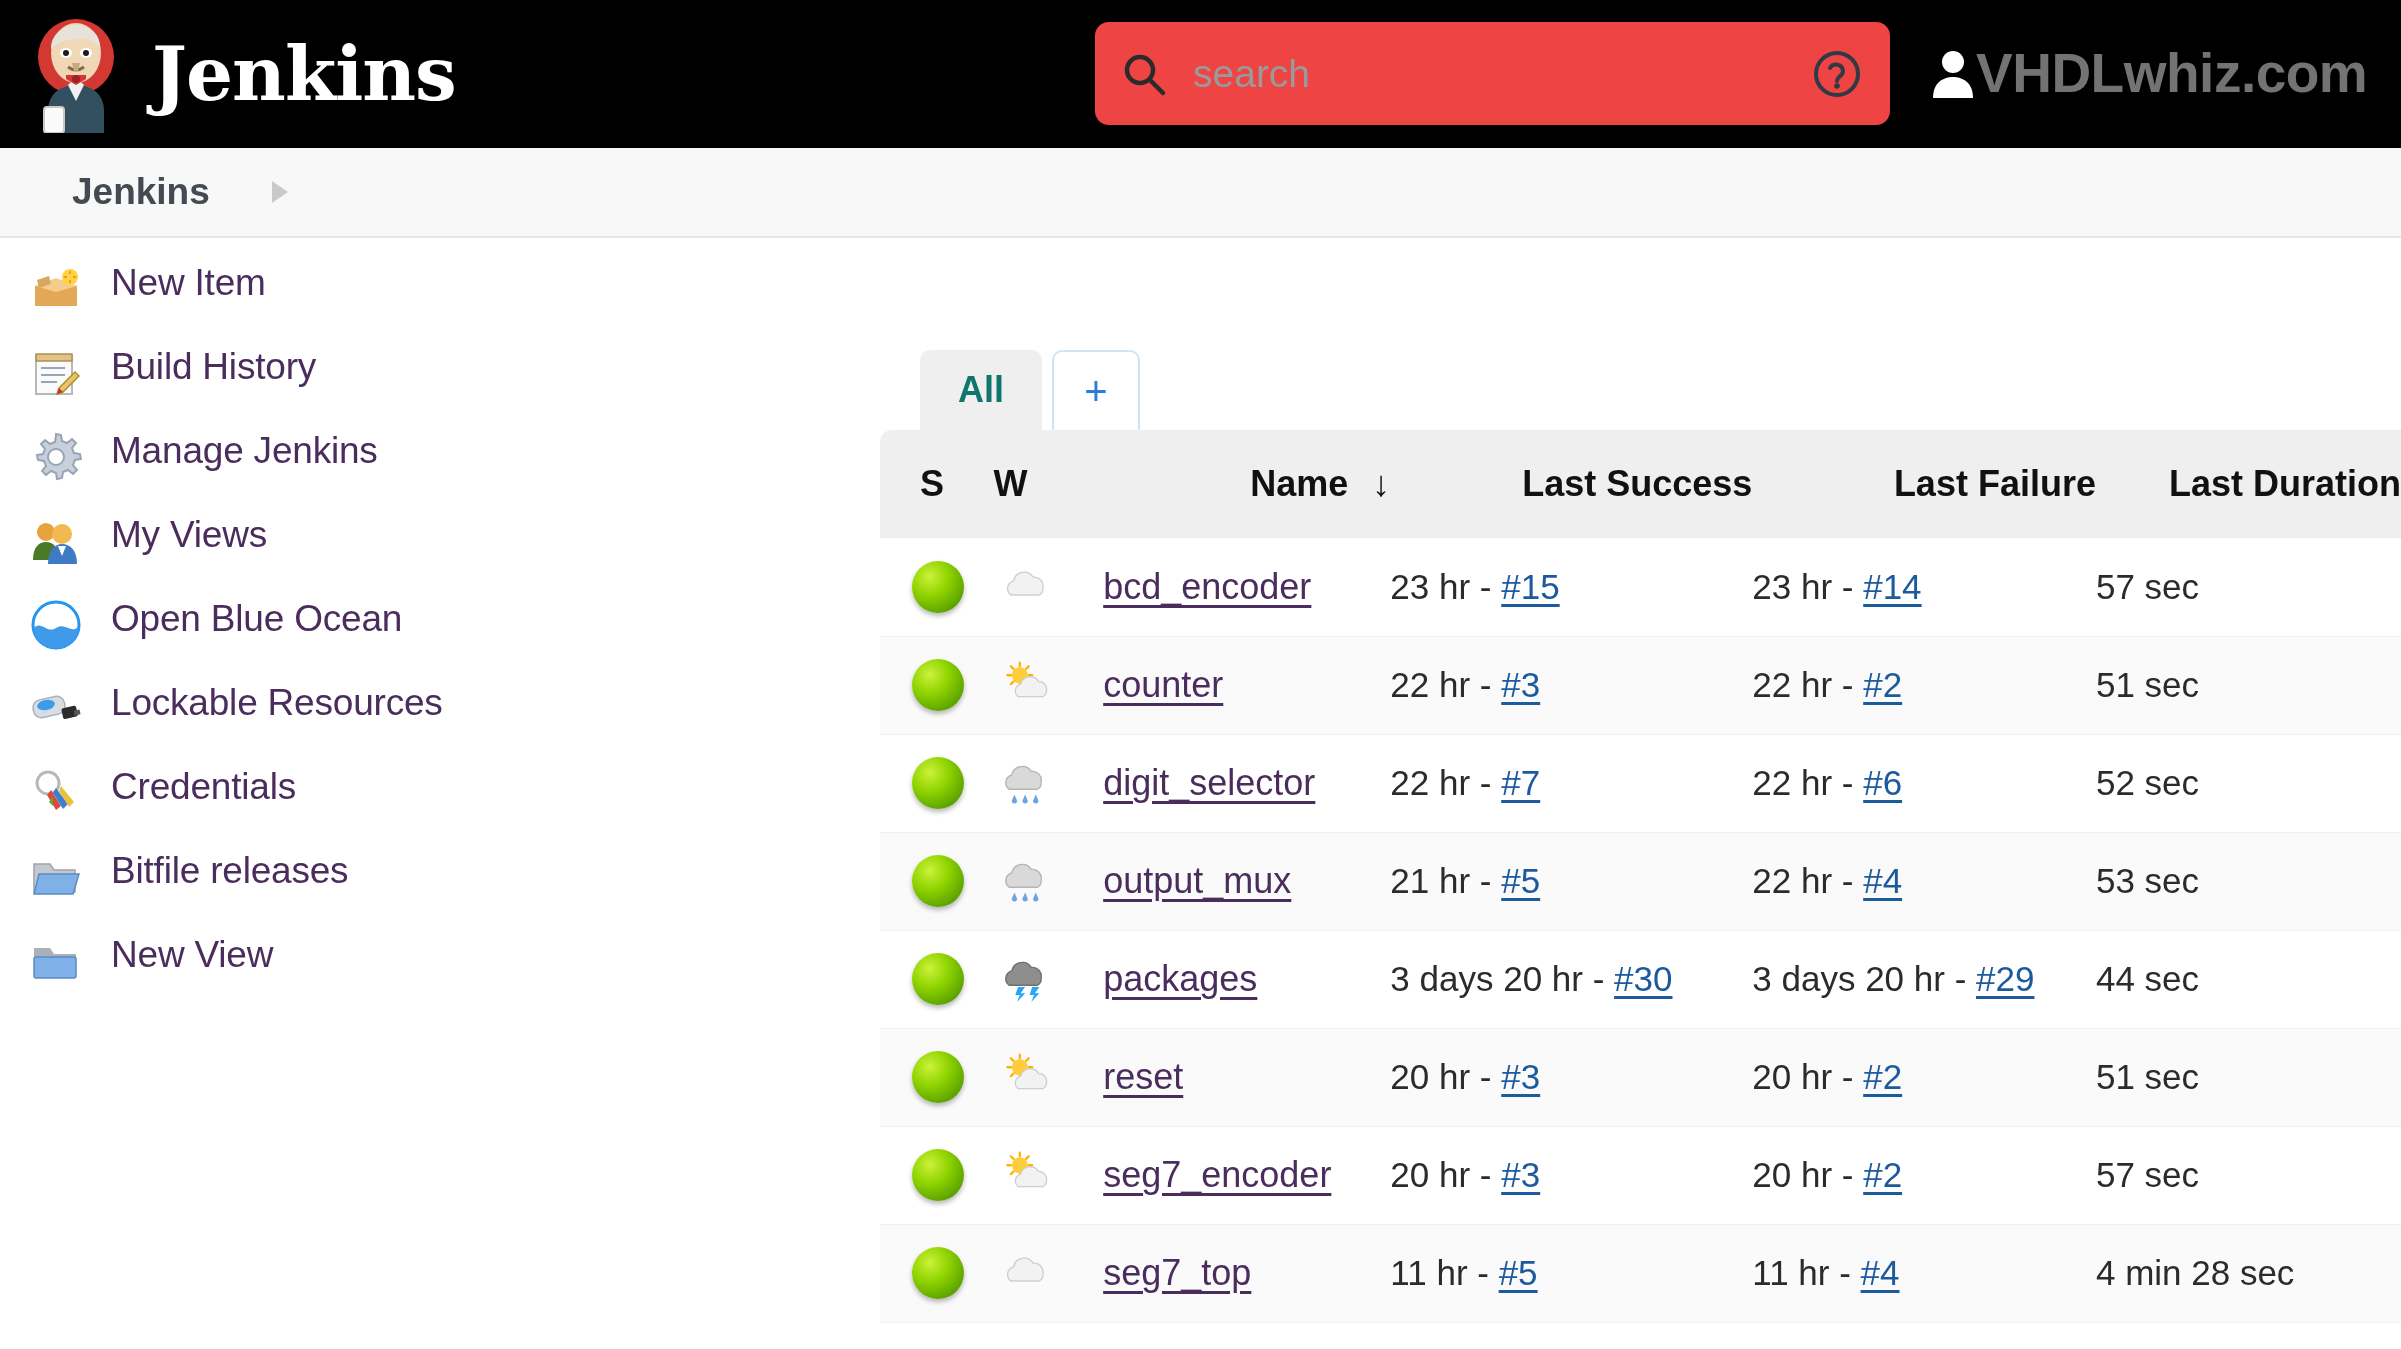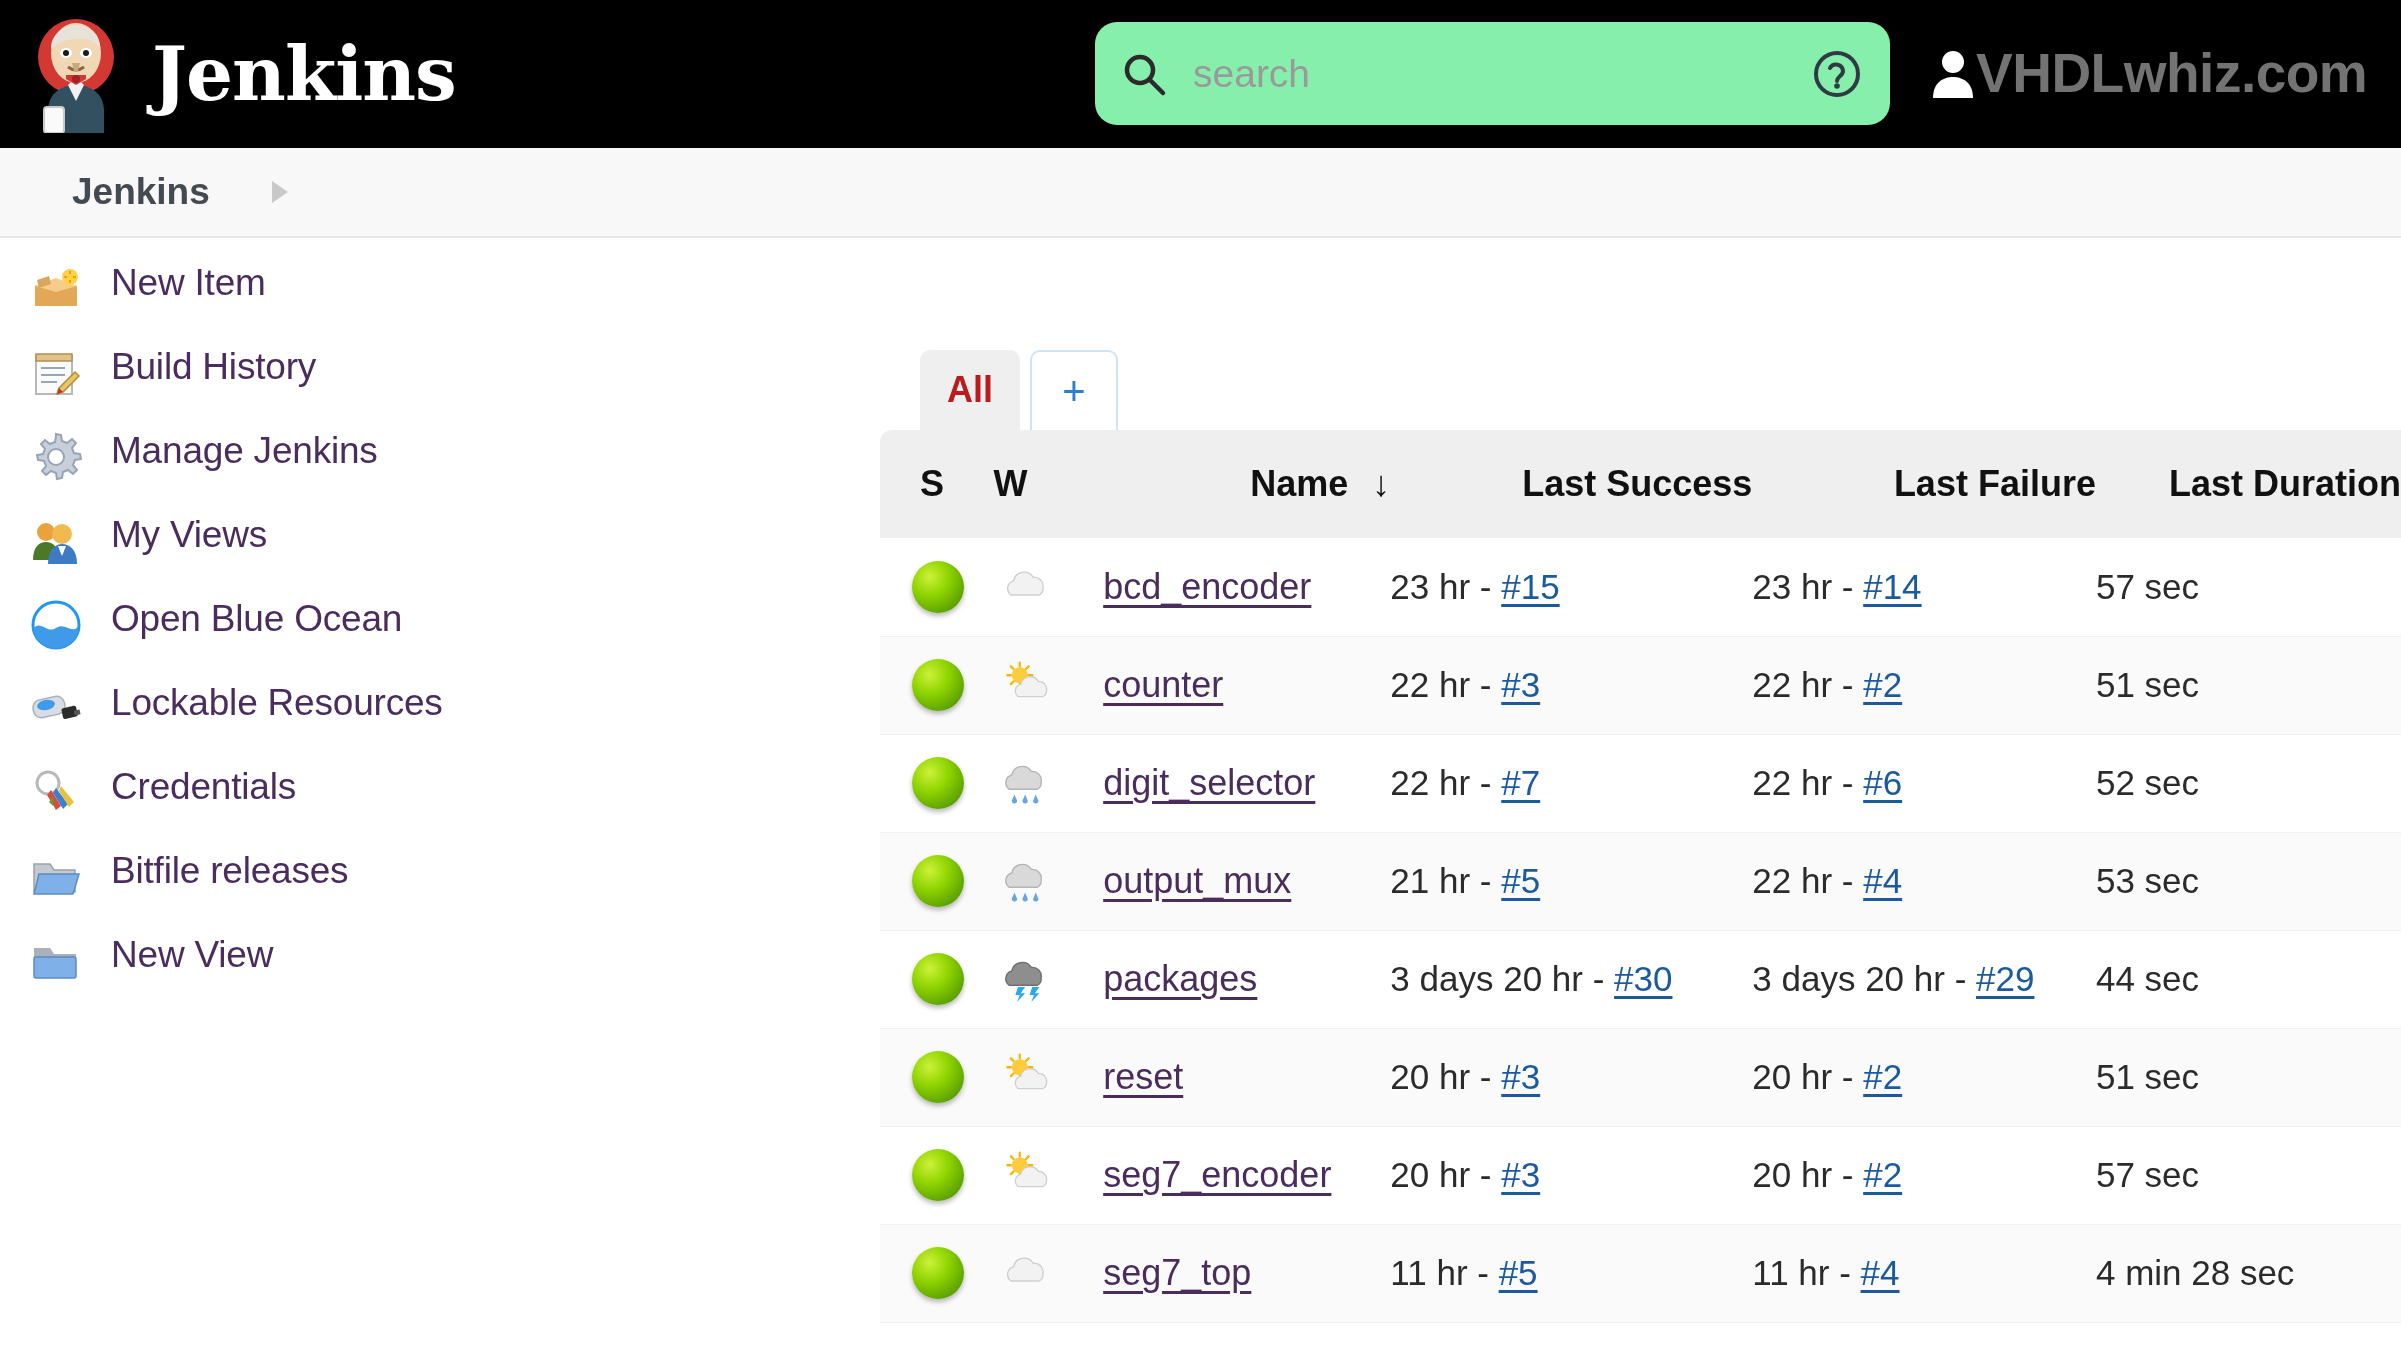--- a/index.html
+++ b/index.html
@@ -33,22 +33,22 @@
     font-weight: 700;
     letter-spacing: -1px;
     margin-left: 18px;
     line-height: 1;
   }
 
   .searchwrap {
     position: absolute;
     left: 1095px; top: 22px;
     width: 795px; height: 103px;
-    background: #86efac;
-    border-radius: 22px;
+    background: #ef4444;
+    border-radius: 14px;
     display: flex; align-items: center;
     padding: 0 26px;
   }
   .search-icon { width: 46px; height: 46px; flex: none; }
   .search-input {
     flex: 1;
     border: 0; outline: 0;
     font-family: "Liberation Sans", sans-serif;
     font-size: 39px;
     color: #333;
@@ -128,22 +128,22 @@
   }
   .tab {
     height: 80px;
     display: flex; align-items: center; justify-content: center;
     font-size: 36px; font-weight: 700;
     border-radius: 10px 10px 0 0;
     cursor: pointer;
   }
   .tab.active {
     background: #efefef;
-    color: #b91c1c;
-    width: 100px;
+    color: #0f766e;
+    width: 122px;
   }
   .tab.add {
     background: #fff;
     border: 2px solid #cfe4f7;
     border-bottom: none;
     color: #2a7fd4;
     width: 88px;
     margin-left: 10px;
     font-size: 40px;
     font-weight: 400;

